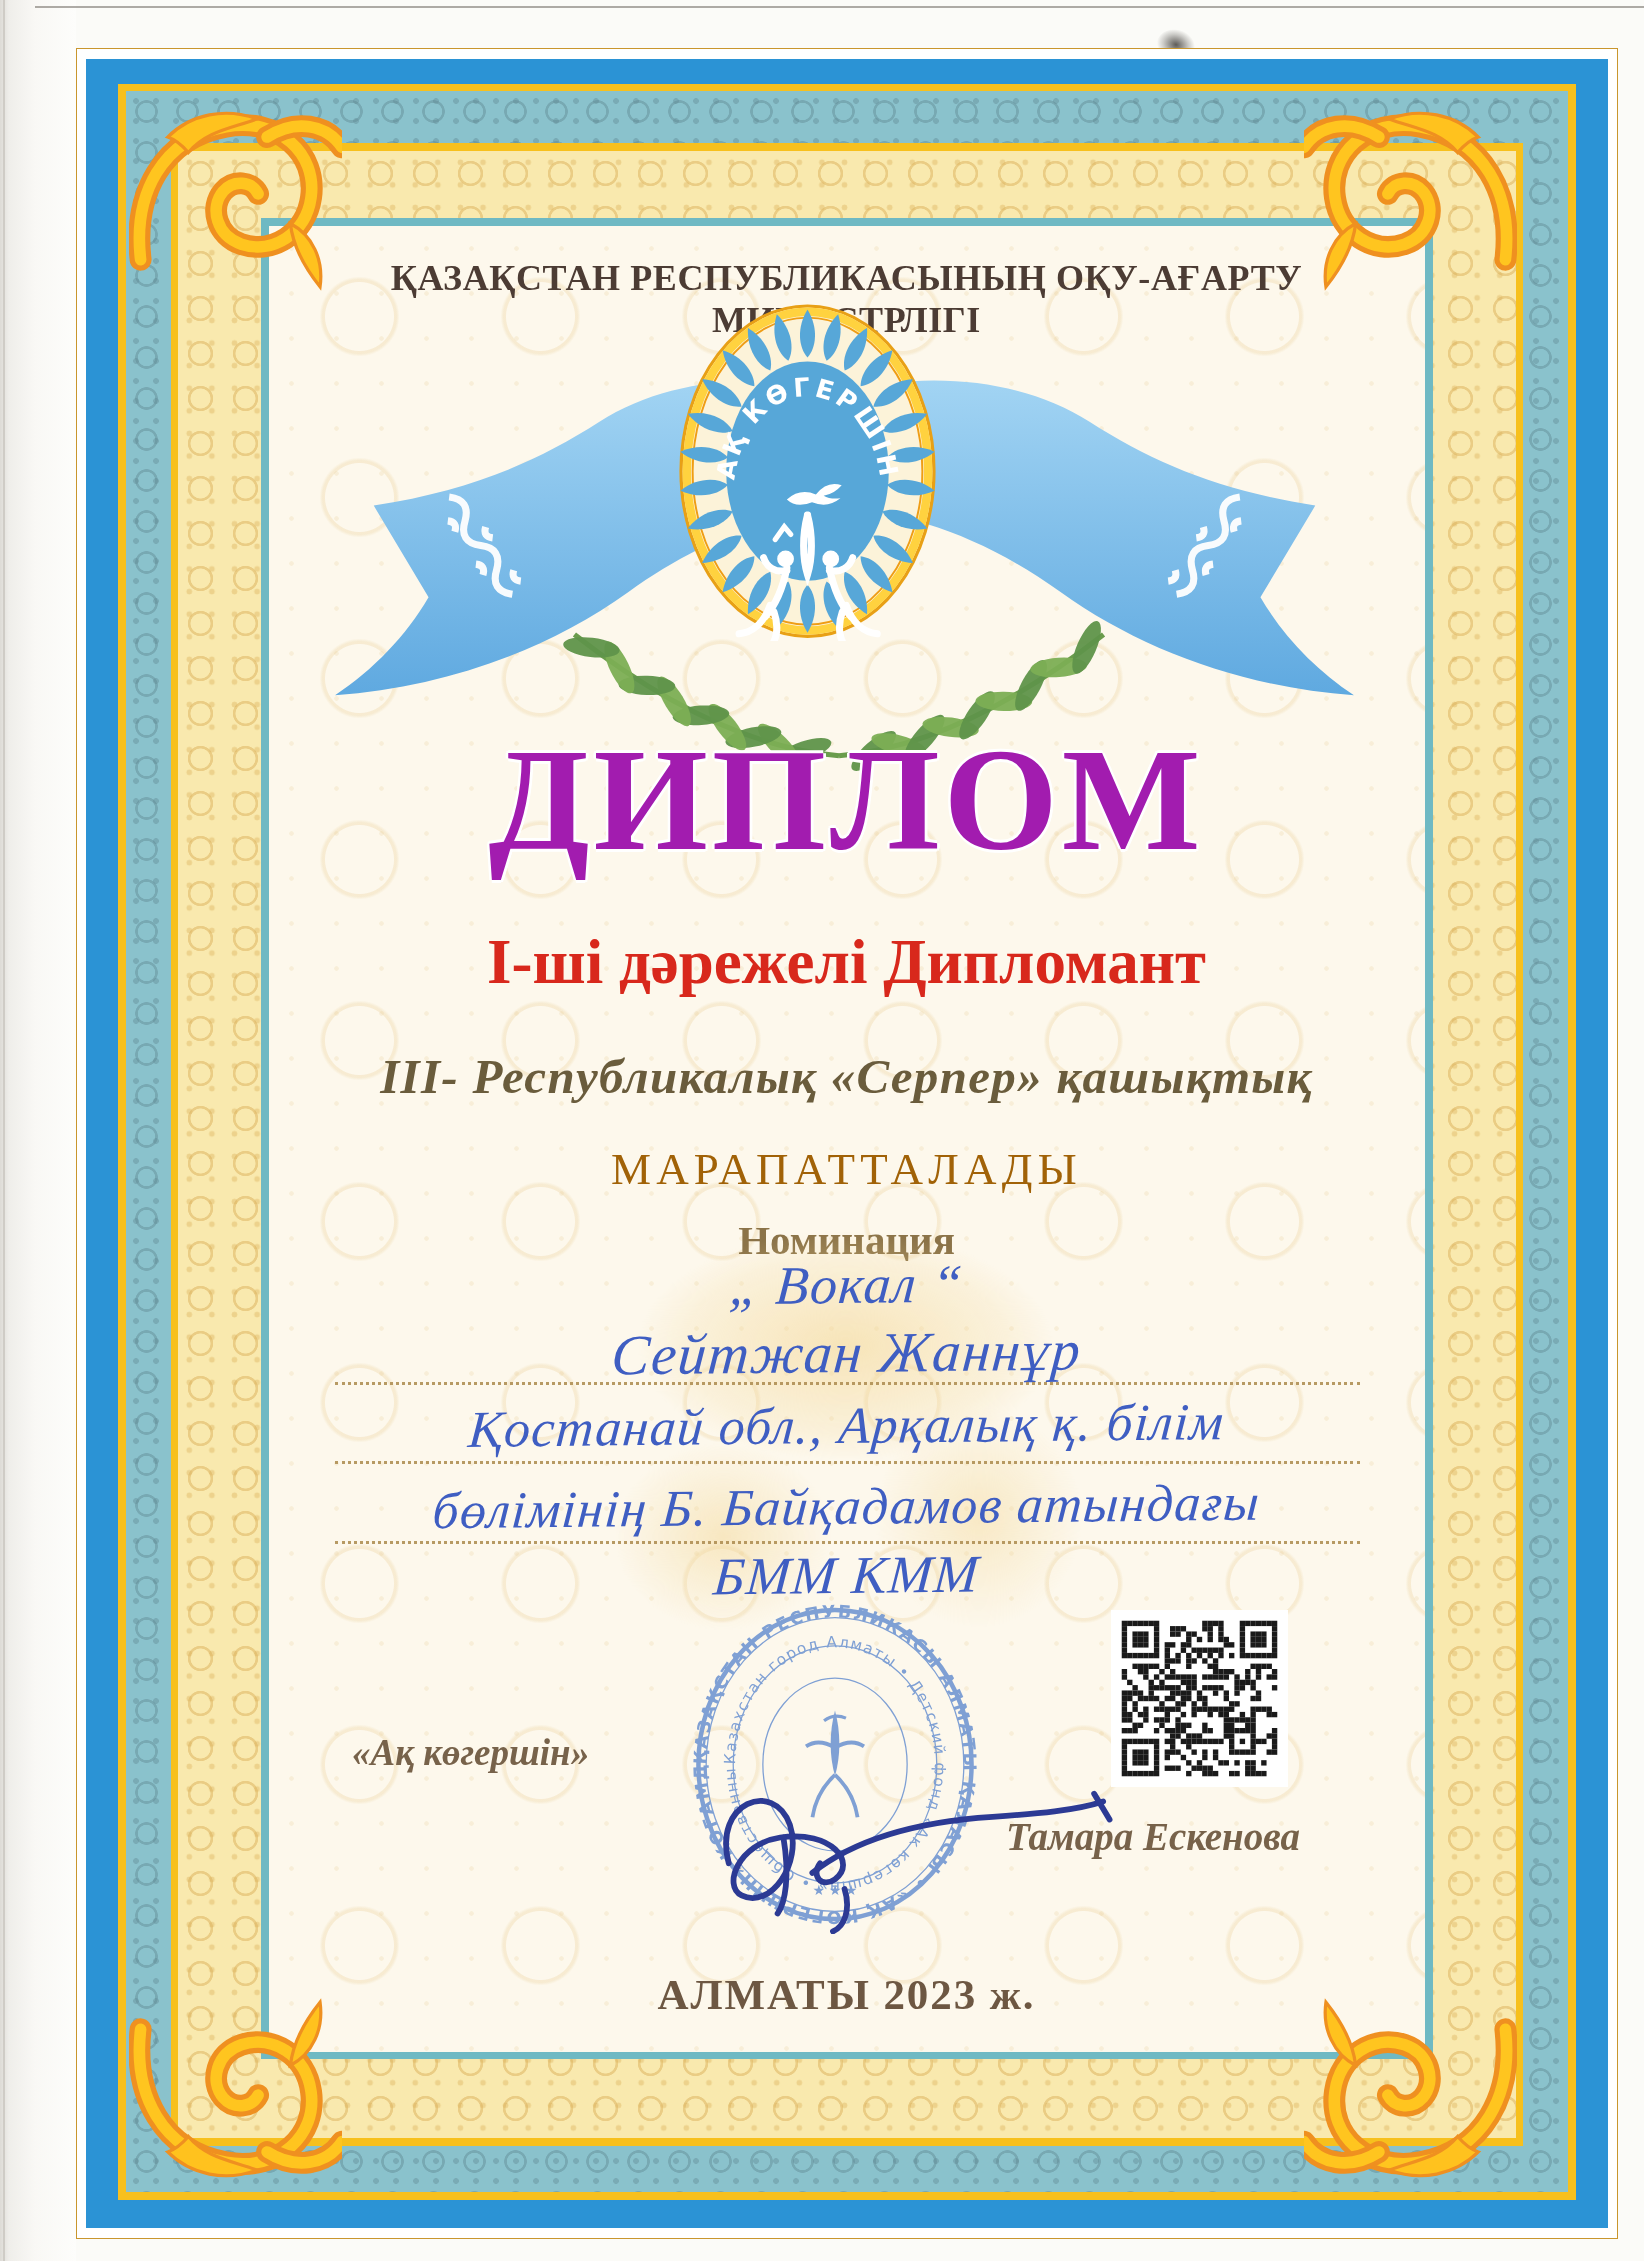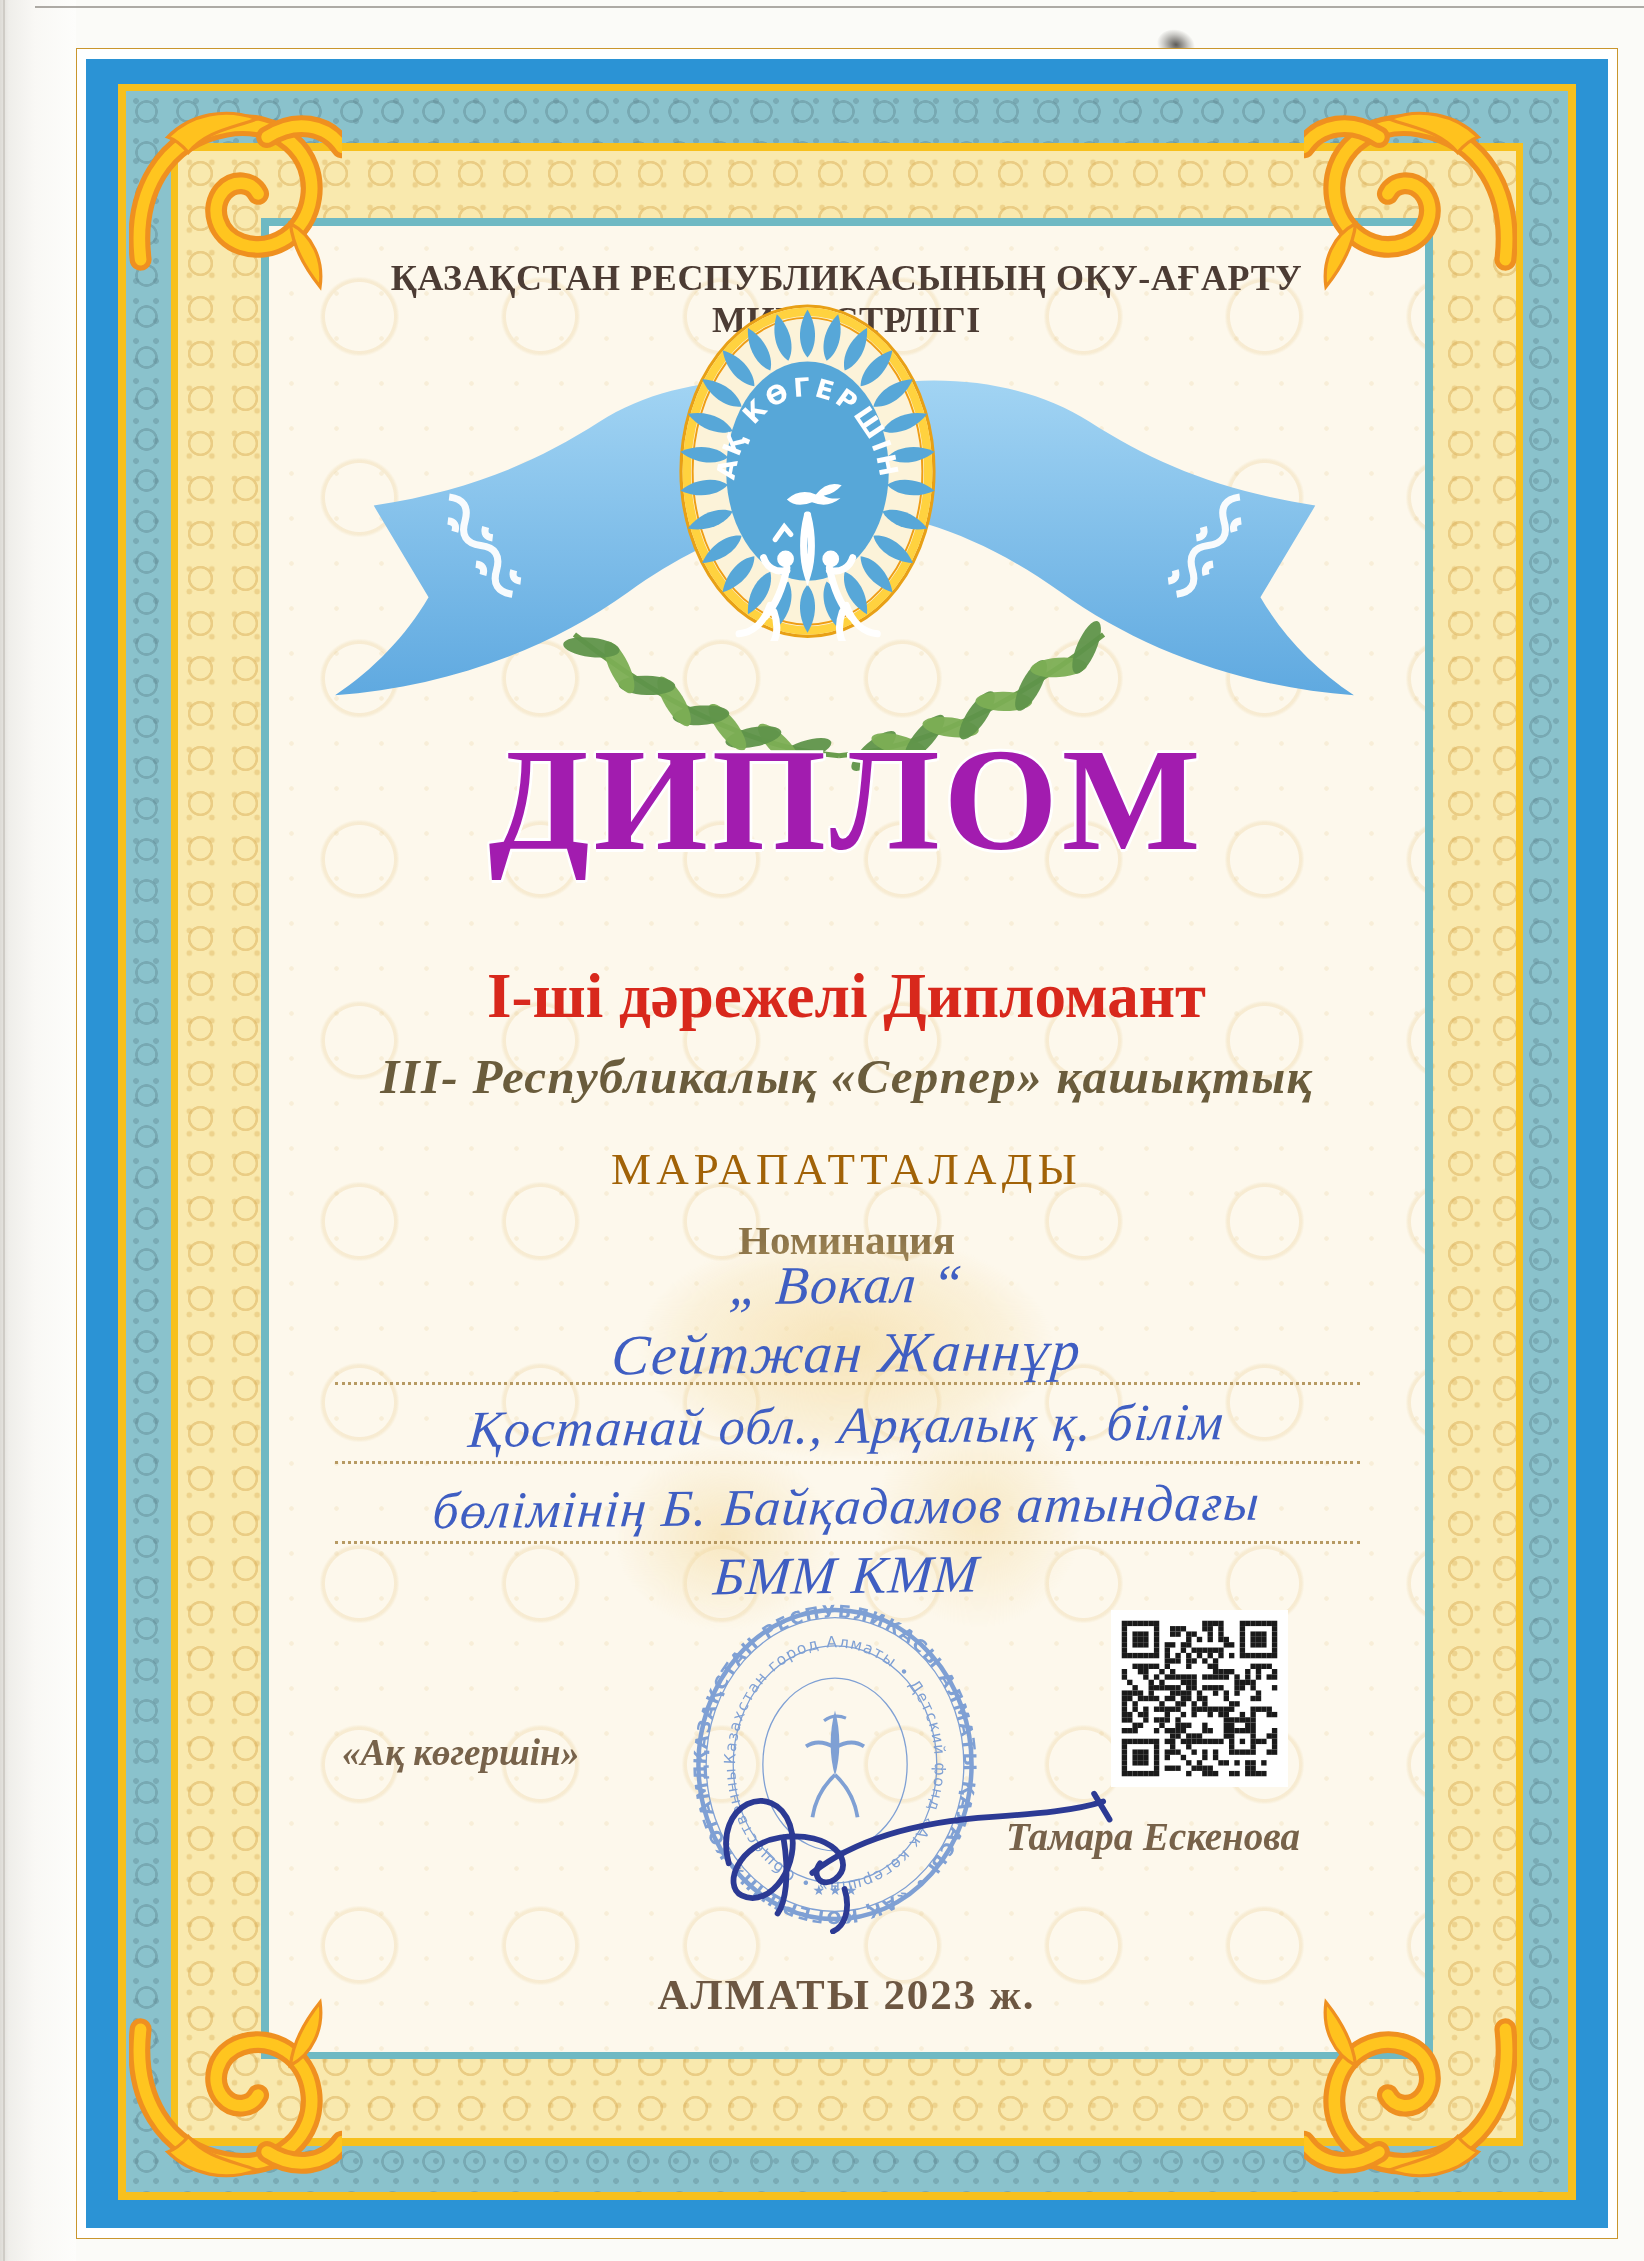--- a/index.html
+++ b/index.html
@@ -50,35 +50,35 @@
   .ovl{left:0;top:0;width:1645px;height:2261px;z-index:5;}
   .cx{position:absolute;left:270px;width:1153px;text-align:center;}
   .ministry{top:257px;font-size:36px;font-weight:bold;letter-spacing:0.6px;color:#4c3c34;}
   .wm{left:568px;top:1193px;width:555px;height:477px;filter:blur(1.3px);
     background:
       radial-gradient(closest-side at 50% 32%,rgba(243,215,150,.6),rgba(243,215,150,.2) 58%,transparent 75%),
       radial-gradient(closest-side at 28% 72%,rgba(243,215,150,.5),transparent 70%),
       radial-gradient(closest-side at 74% 68%,rgba(243,215,150,.45),transparent 72%);}
   .title{top:715px;font-size:147px;font-weight:bold;letter-spacing:3.9px;color:#a21caf;
     text-shadow:2.6px 0 0 #fff,-2.6px 0 0 #fff,0 2.6px 0 #fff,0 -2.6px 0 #fff,1.9px 1.9px 0 #fff,-1.9px -1.9px 0 #fff;}
-  .award{top:960px;font-size:63px;font-weight:bold;color:#d8281c;}
+  .award{top:926px;font-size:63px;font-weight:bold;color:#d8281c;}
   .comp{font-size:49px;font-style:italic;font-weight:bold;color:#6a5c3c;letter-spacing:1.3px;margin-top:32px;}
   .comp1{top:1016px;} .comp2{top:1081px;}
   .awardword{top:1143px;font-size:45px;font-weight:normal;color:#a16207;letter-spacing:5.2px;}
   .nomlabel{top:1216px;font-size:41px;font-weight:bold;color:#8b7348;}
   .hand{font-family:"Liberation Serif",serif;font-style:italic;color:#3f5ec2;letter-spacing:1.3px;
         transform:skewX(-5deg) rotate(-0.6deg);}
   .nomvalue{top:1254px;font-size:54px;}
   .hname{top:1320px;font-size:57px;}
   .hline2{top:1396px;font-size:52px;}
   .hline3{top:1477px;font-size:52px;}
   .hline4{top:1545px;font-size:53px;}
   .dot{position:absolute;left:335px;width:1025px;height:0;border-bottom:3.2px dotted #b09055;opacity:.9;}
   .d1{top:1382px;} .d2{top:1461px;} .d3{top:1541px;}
-  .president{left:342px;top:1730px;width:400px;font-size:37px;font-weight:bold;font-style:italic;
+  .president{left:352px;top:1730px;width:400px;font-size:37px;font-weight:bold;font-style:italic;
              color:#77624a;line-height:1.22;}
   .signer{left:1006px;top:1814px;width:361px;text-align:left;font-size:39px;font-weight:bold;
           font-style:italic;color:#77624a;}
   .footer{top:1970px;font-size:43px;font-weight:bold;letter-spacing:1.9px;color:#6d5742;}
   .st-ring{fill:none;stroke:#7297d2;}
   .stamp-svg{opacity:.9;}
 </style>
 </head>
 <body>
 

